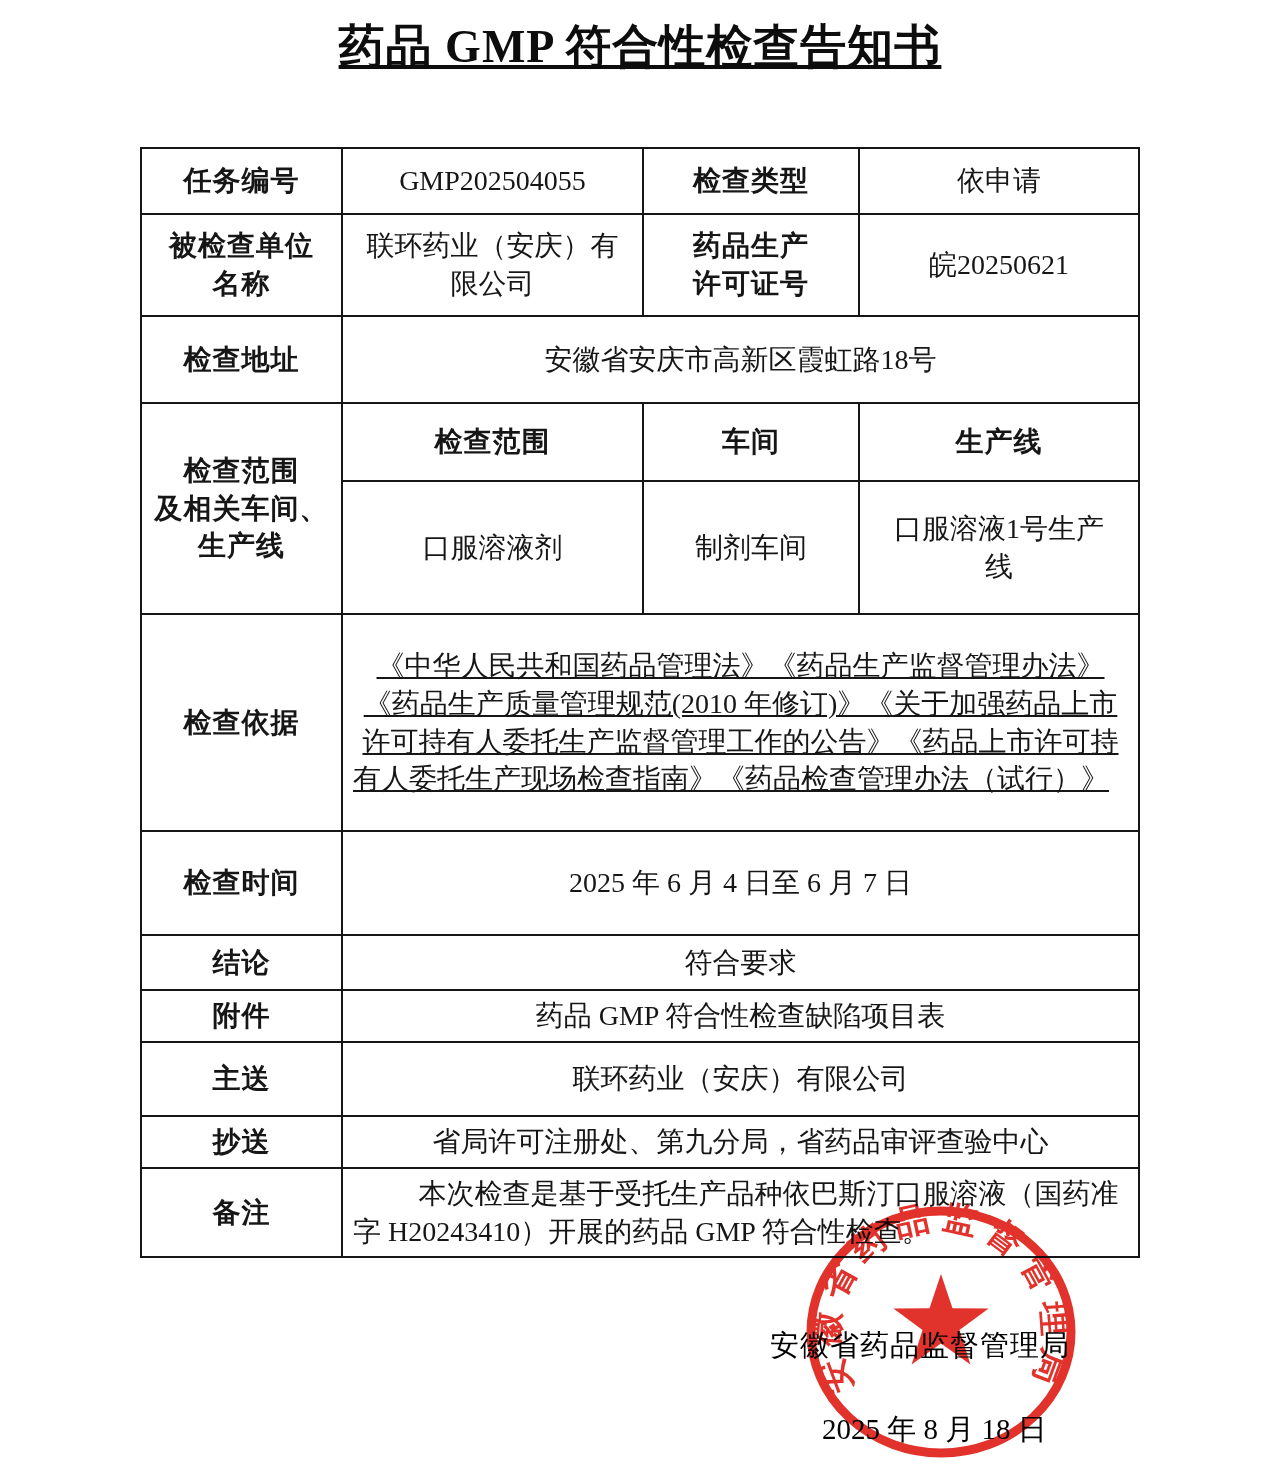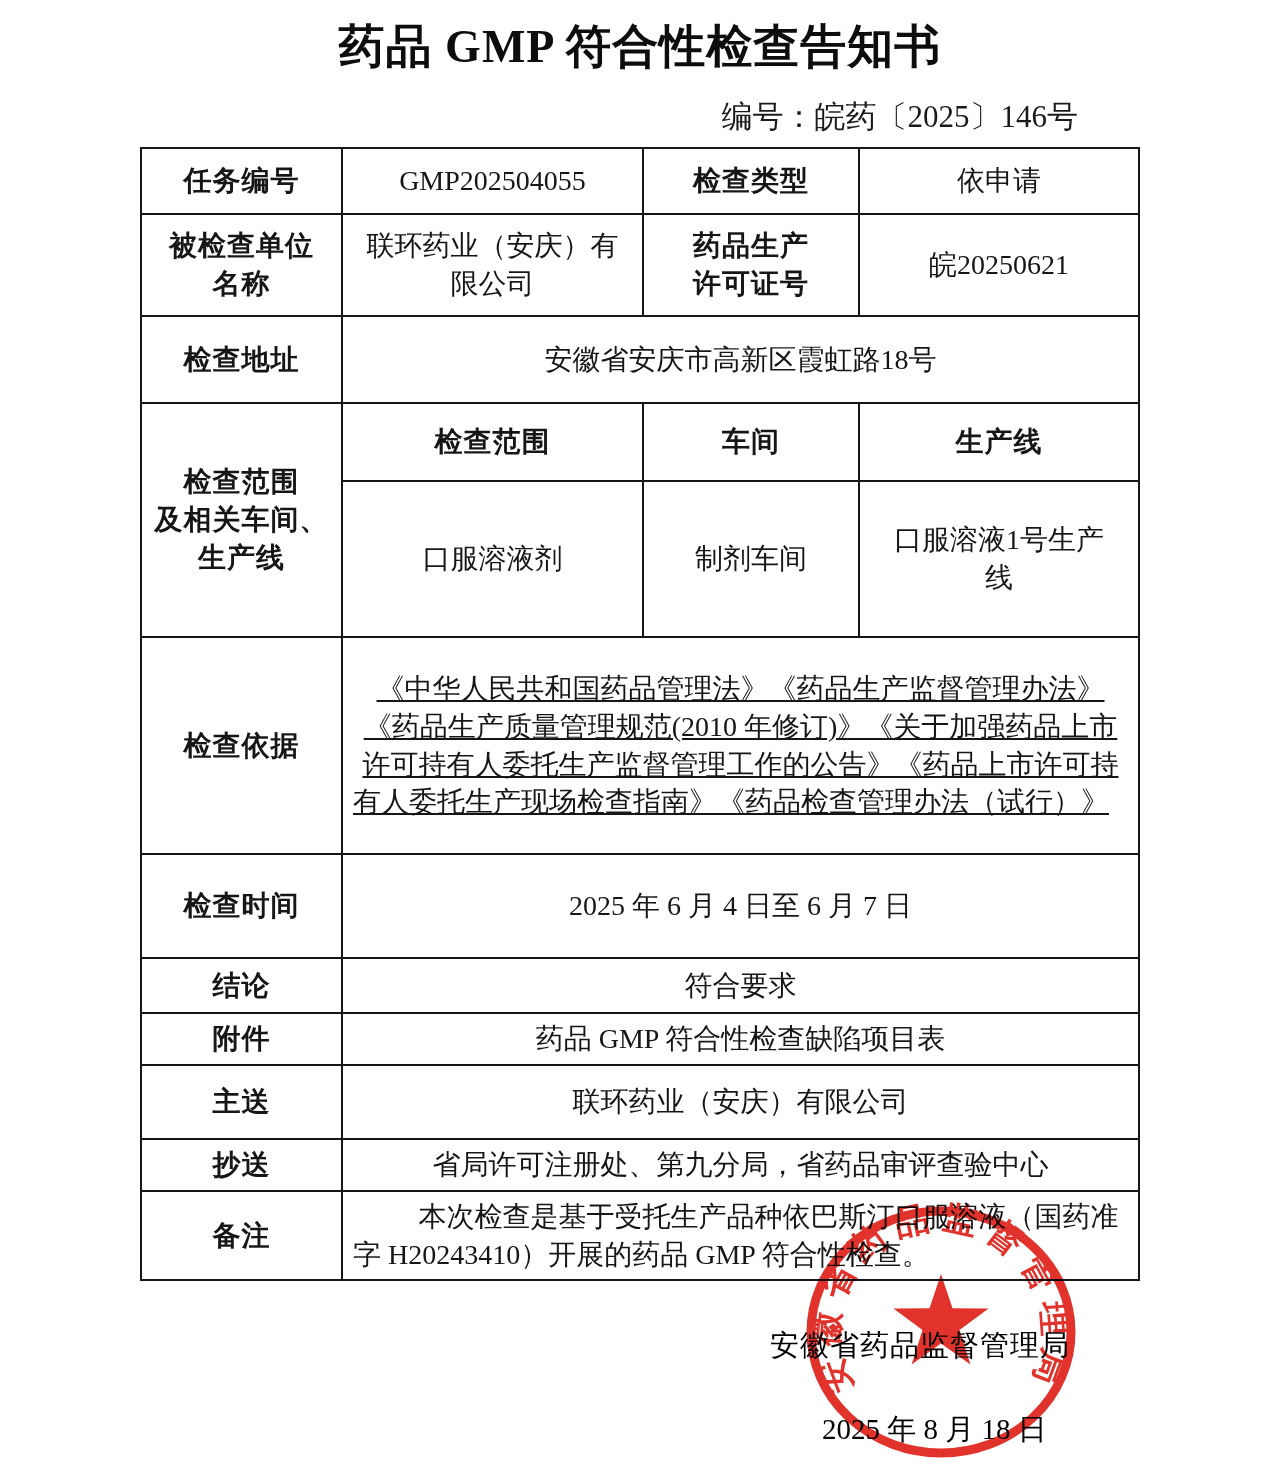--- a/index.html
+++ b/index.html
@@ -9,21 +9,21 @@
     background:#ffffff;
     font-family:"Liberation Serif",serif;
     color:#141414;
     overflow:hidden;
   }
   .doc-title{
     position:absolute;top:16px;left:0;width:100%;
     text-align:center;
     font-family:"Liberation Serif",serif;
     font-weight:700;font-size:46px;letter-spacing:1px;
-    color:#0d0d0d;margin:0;
+    color:#0d0d0d;margin:0;text-decoration:underline;
   }
   .doc-number{
     position:absolute;top:96px;right:202px;
     font-size:31px;color:#1a1a1a;
   }
   table.notice{
     position:absolute;left:140px;top:147px;
     width:998px;border-collapse:collapse;table-layout:fixed;
   }
   table.notice td{
@@ -62,21 +62,20 @@
     pointer-events:none;
   }
 </style>
 </head>
 <body>
 
 <div class="page">
 
   <h1 class="doc-title">药品 GMP 符合性检查告知书</h1>
 
-  <div class="doc-number">编号：皖药〔2025〕146号</div>
 
   <table class="notice">
     <colgroup>
       <col style="width:201px">
         <col style="width:301px">
         <col style="width:216px">
         <col style="width:280px">
     </colgroup>
     <tbody>
         <tr style="height:66px">
@@ -99,21 +98,21 @@
       <td colspan="3">安徽省安庆市高新区霞虹路18号</td>
     </tr>
     <tr style="height:78px">
       <td class="lbl" rowspan="2">检查范围
 及相关车间、
 生产线</td>
       <td class="lbl">检查范围</td>
       <td class="lbl">车间</td>
       <td class="lbl">生产线</td>
     </tr>
-    <tr style="height:156px">
+    <tr style="height:133px">
       <td>口服溶液剂</td>
       <td>制剂车间</td>
       <td>口服溶液1号生产
 线</td>
     </tr>
     <tr style="height:217px">
       <td class="lbl">检查依据</td>
       <td colspan="3" class="just">《中华人民共和国药品管理法》《药品生产监督管理办法》《药品生产质量管理规范(2010 年修订)》《关于加强药品上市许可持有人委托生产监督管理工作的公告》《药品上市许可持有人委托生产现场检查指南》《药品检查管理办法（试行）》</td>
     </tr>
     <tr style="height:104px">

